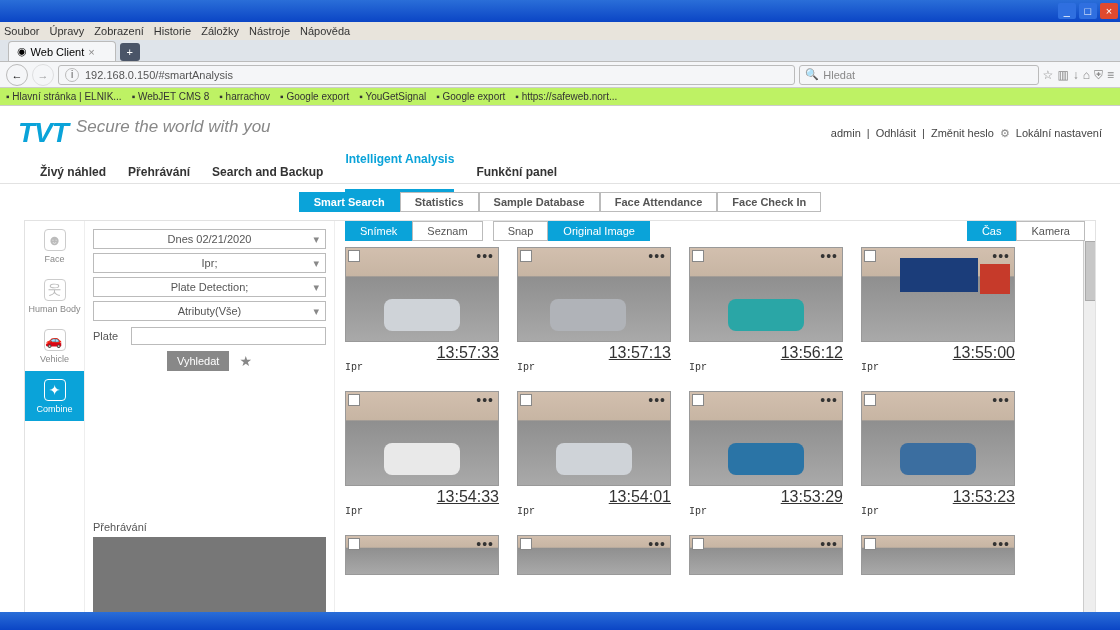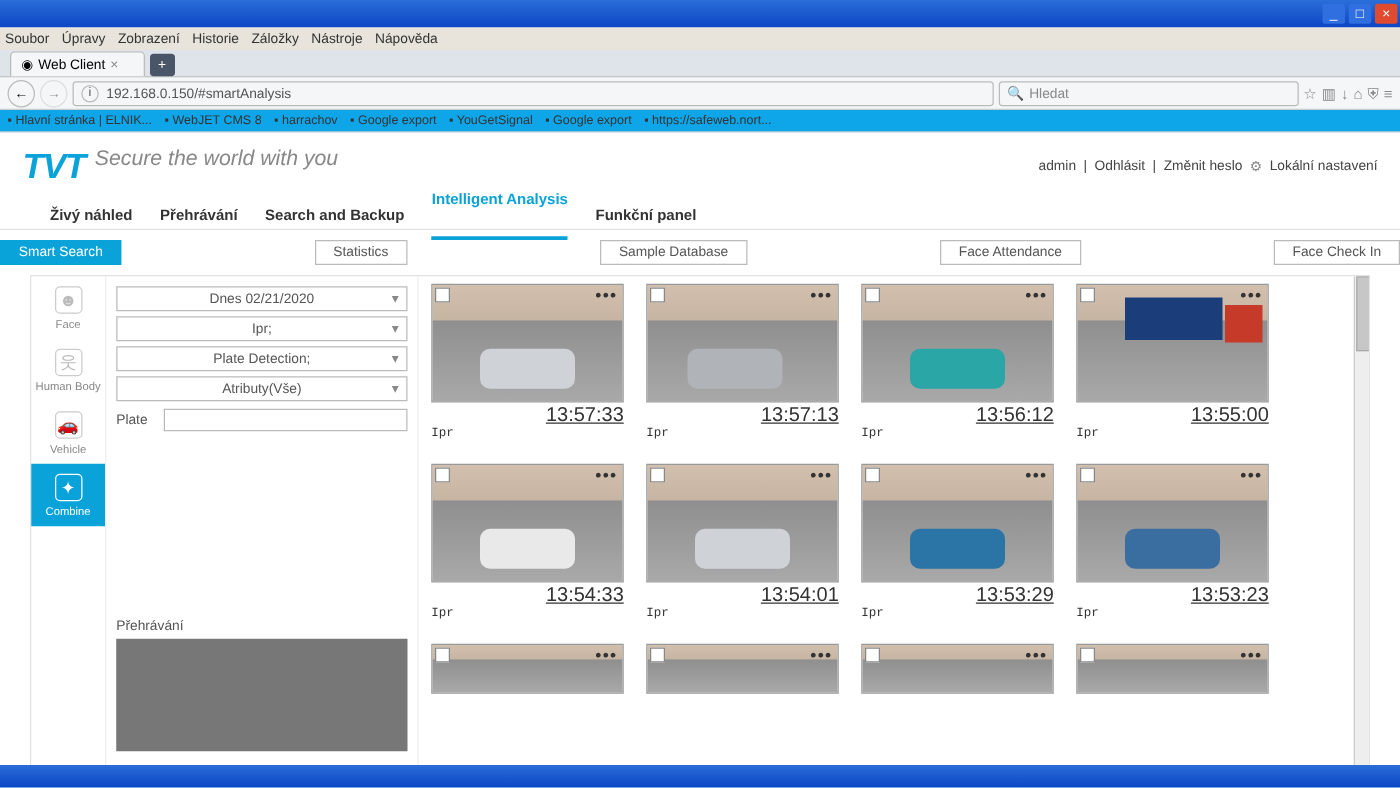--- a/index.html
+++ b/index.html
@@ -12,21 +12,21 @@
 
 .ff-menu { height:18px; background:#e8e4dc; color:#333; font-size:11px; padding-left:4px; display:flex; align-items:center; gap:10px; }
 .ff-tabs { height:22px; background:#dfe4ea; display:flex; align-items:end; padding-left:8px; gap:4px; border-bottom:1px solid #bbb; }
 .ff-tab { background:#f5f6f8; border:1px solid #bbb; border-bottom:none; border-radius:4px 4px 0 0; padding:3px 20px 3px 8px; font-size:11px; display:flex; align-items:center; gap:4px; }
 .ff-newtab { width:20px;height:18px;background:#4a5568;color:#fff;text-align:center;line-height:18px;border-radius:3px; }
 .ff-addr { height:26px; background:#f5f6f8; display:flex; align-items:center; gap:4px; padding:0 6px; border-bottom:1px solid #ccc; }
 .ff-back{width:22px;height:22px;border:1px solid #bbb;border-radius:11px;text-align:center;line-height:20px;}
 .ff-url{flex:1;height:20px;border:1px solid #bbb;border-radius:3px;padding:0 6px;font-size:11px;display:flex;align-items:center;color:#555;gap:6px;}
 .ff-search{width:240px;height:20px;border:1px solid #bbb;border-radius:3px;padding:0 6px;font-size:11px;color:#888;display:flex;align-items:center;gap:4px;}
 .ff-ico{color:#888;font-size:12px;}
-.ff-bm { height:18px; background:#0ea5e9; display:flex; align-items:center; gap:10px; padding:0 6px; font-size:10px; color:#333; border-bottom:1px solid #ccc; }
+.ff-bm { height:18px; background:#bef264; display:flex; align-items:center; gap:10px; padding:0 6px; font-size:10px; color:#333; border-bottom:1px solid #ccc; }
 .ff-bm span{display:flex;align-items:center;gap:3px;}
 
 .page { background:#fff; height:calc(630px - 22px - 18px - 22px - 26px - 18px - 18px); overflow:hidden; }
 .hdr { height:54px; display:flex; align-items:center; justify-content:space-between; padding:0 18px; }
 .logo { display:flex; align-items:flex-start; gap:8px; }
 .logo b { color:#0aa3d9; font-size:28px; font-style:italic; font-weight:900; letter-spacing:-1px;}
 .logo em { color:#888; font-size:17px; font-style:italic; }
 .userbar { font-size:11px; color:#444; display:flex; gap:6px; align-items:center;}
 .userbar a{color:#444;}
 .gear{color:#888;}
@@ -47,21 +47,21 @@
 .sel::after{content:"▾";position:absolute;right:6px;color:#888;}
 .frow{display:flex;align-items:center;gap:8px;margin:6px 0;}
 .frow label{font-size:11px;color:#555;width:30px;}
 .frow input{flex:1;height:18px;border:1px solid #bbb;}
 .btn-search{background:#888;color:#fff;border:none;padding:4px 10px;font-size:11px;}
 .star{color:#888;font-size:14px;}
 .play-lbl{margin-top:150px;font-size:11px;color:#555;}
 .play-box{background:#777;height:90px;margin-top:4px;}
 
 .main { flex:1; display:flex; flex-direction:column; }
-.subtabs{display:flex;justify-content:space-between;padding:8px 0;}
+.subtabs{display:flex;justify-content:center;padding:8px 0;font-weight:bold;}
 .tab{border:1px solid #bbb;padding:3px 14px;font-size:11px;color:#555;background:#fff;}
 .tab.active{background:#0aa3d9;color:#fff;border-color:#0aa3d9;}
 .vrow{display:flex;align-items:center;padding:0 10px;gap:0;}
 .vrow .grp{display:flex;}
 .vrow .spacer{flex:1;}
 .pill{border:1px solid #bbb;padding:3px 14px;font-size:11px;color:#555;}
 .pill.active{background:#0aa3d9;color:#fff;border-color:#0aa3d9;}
 
 .grid-wrap{flex:1;overflow:hidden;padding:6px 10px 0 10px;position:relative;}
 .grid{display:flex;flex-wrap:wrap;gap:18px;}
@@ -195,26 +195,46 @@
 
     <div class="filters">
       <div class="sel">Dnes 02/21/2020</div>
       <div class="sel">Ipr;</div>
       <div class="sel">Plate Detection;</div>
       <div class="sel">Atributy(Vše)</div>
       <div class="frow">
         <label>Plate</label>
         <input style="">
       </div>
+      <div class="frow" style="justify-content:center;gap:10px;">
+        <button class="btn-search">Vyhledat</button>
+        <span class="star">★</span>
+      </div>
       <div class="play-lbl">Přehrávání</div>
       <div class="play-box"></div>
 
     </div>
 
     <div class="main">
+      <div class="vrow">
+        <div class="grp" id="vt-left">
+            <div class="pill active">Snímek</div>
+            <div class="pill ">Seznam</div>
+          </div>
+        <div style="width:10px"></div>
+        <div class="grp" id="vt-mid">
+            <div class="pill ">Snap</div>
+            <div class="pill active">Original Image</div>
+          </div>
+        <div class="spacer"></div>
+        <div class="grp" id="vt-right">
+            <div class="pill active">Čas</div>
+            <div class="pill ">Kamera</div>
+          </div>
+      </div>
 
       <div class="grid-wrap">
         <div class="grid" id="grid">
             <div class="card">
     <div class="thumb">
       <div class="chk"></div>
       <div class="dots">•••</div>
       <div class="car silver"></div>
     </div>
     <div class="cap">13:57:33</div>

